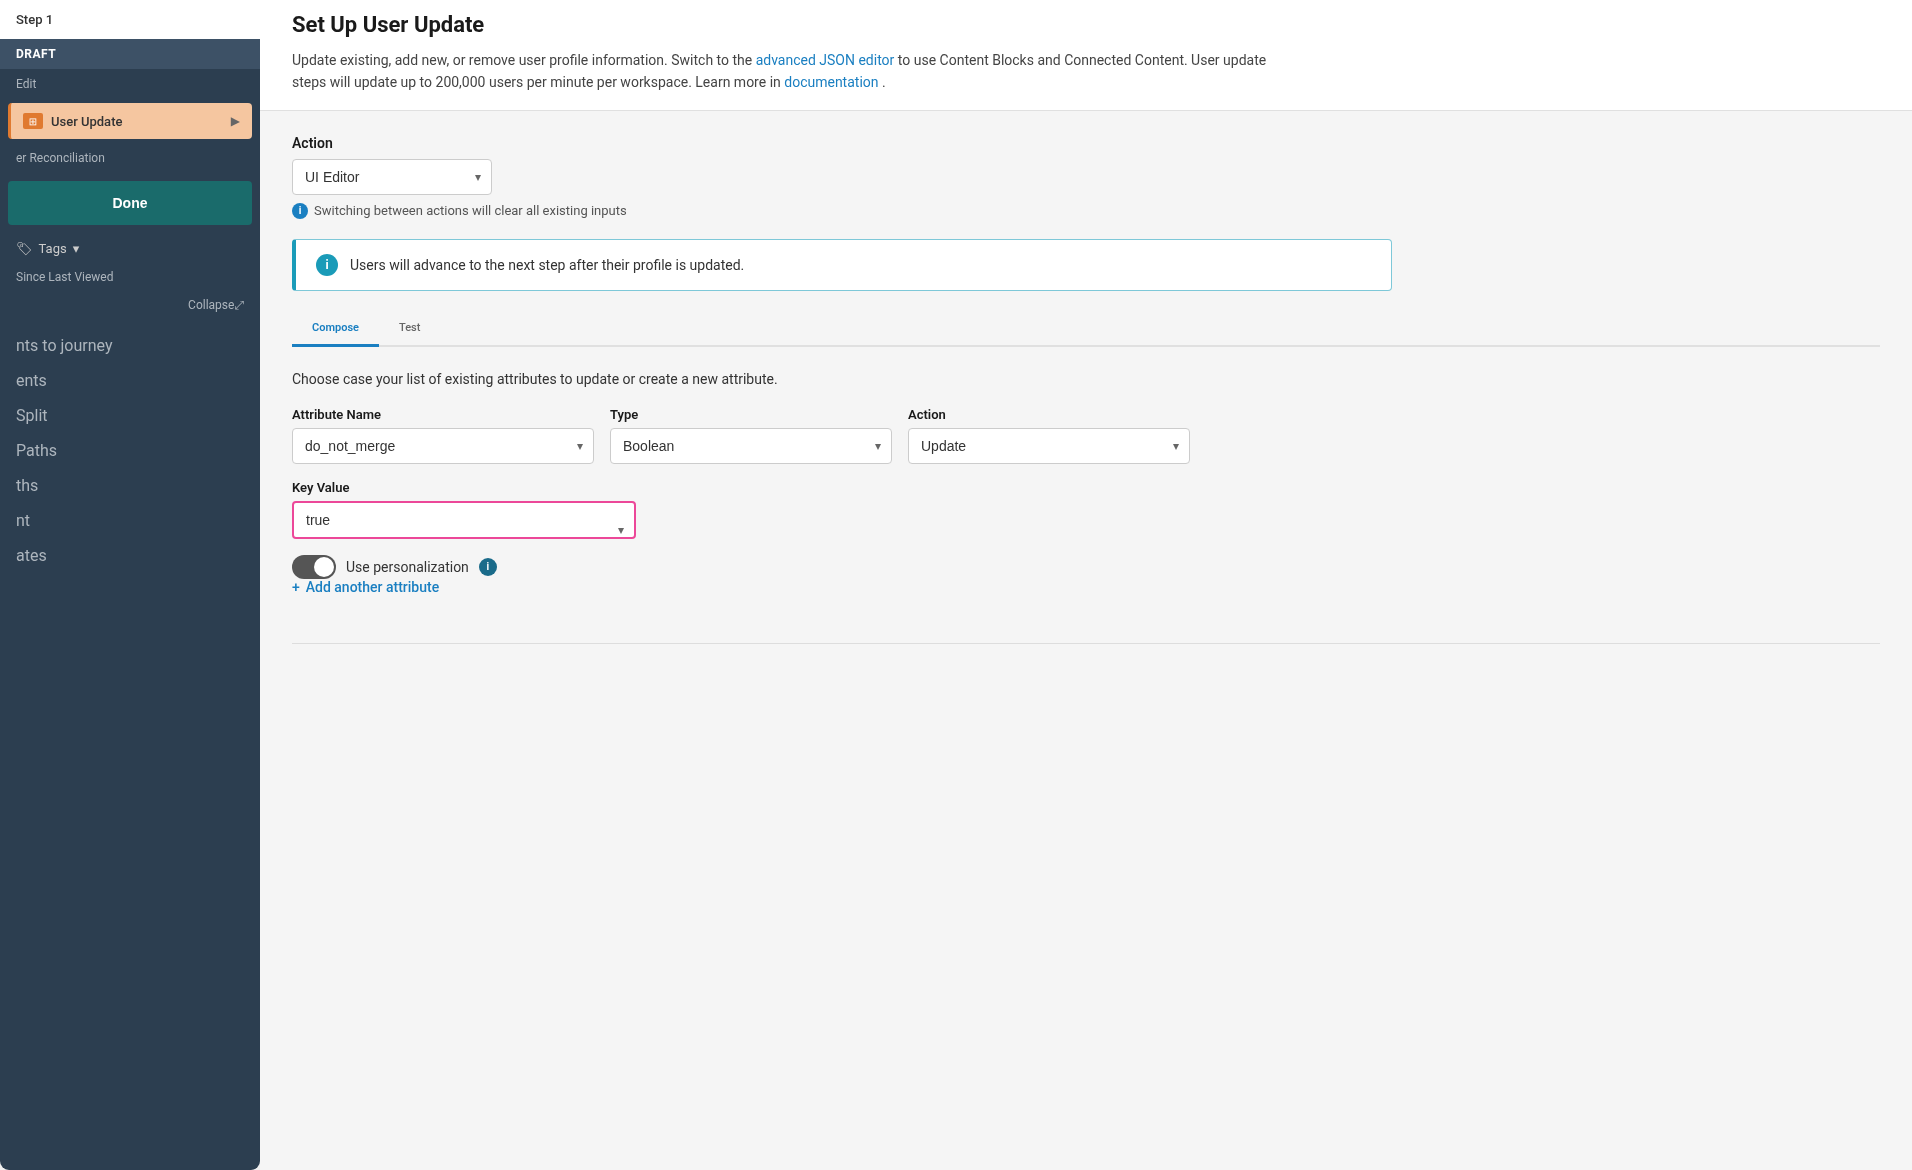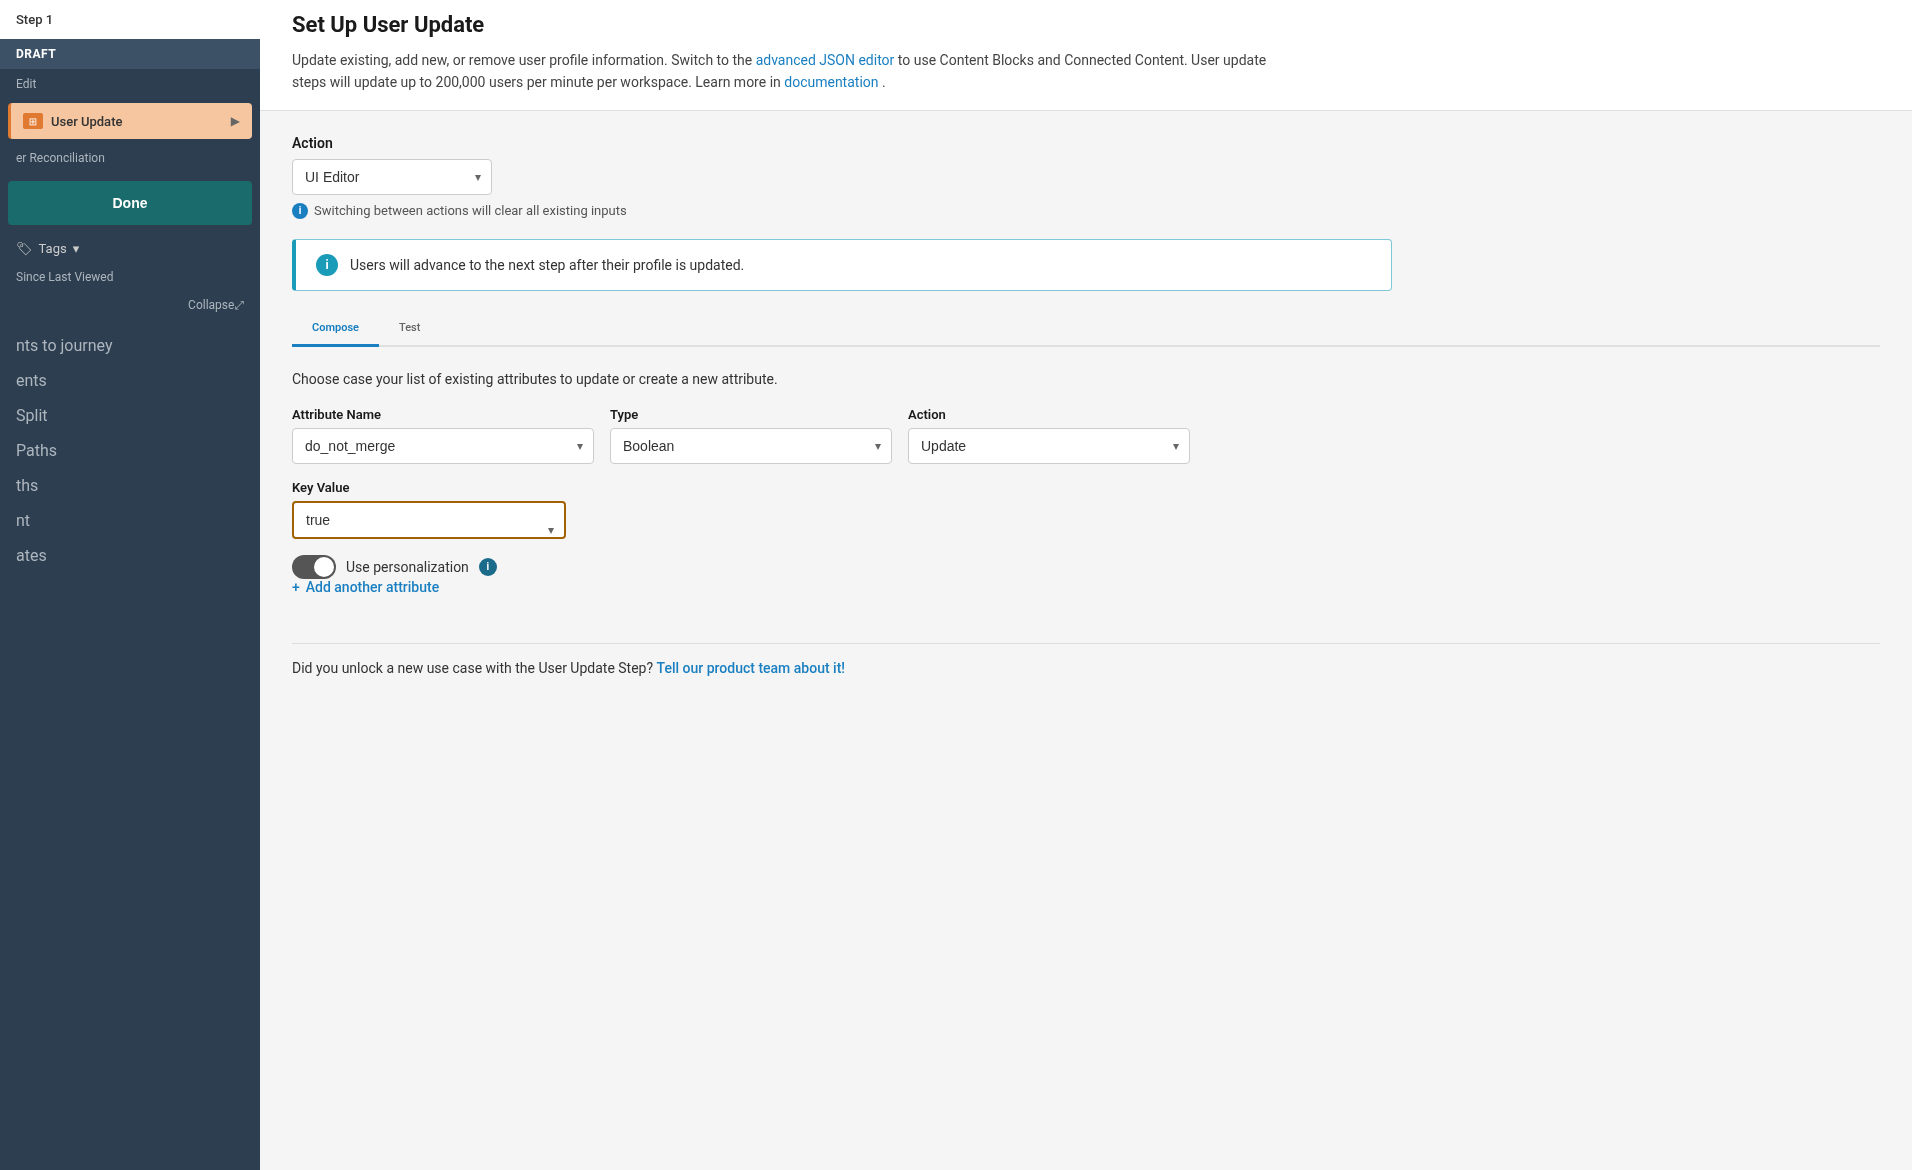--- a/index.html
+++ b/index.html
@@ -14,20 +14,21 @@
     }
 
     
     .sidebar {
       width: 260px;
       min-width: 260px;
       background: #2c3e50;
       display: flex;
       flex-direction: column;
       color: #fff;
+      border-radius: 9px;
     }
 
     .sidebar-step {
       background: #fff;
       color: #333;
       padding: 12px 16px;
       font-size: 13px;
       font-weight: 500;
     }
 
@@ -359,23 +360,23 @@
     
     .key-value-row {
       margin-bottom: 16px;
     }
 
     .key-value-select-wrapper {
       position: relative;
       display: inline-flex;
       align-items: flex-end;
       background: #fff;
-      border: 2px solid #a16207;
+      border: 2px solid #ec4899;
       border-radius: 4px;
-      width: 274px;
+      width: 344px;
     }
 
     .key-value-select-wrapper select {
       appearance: none;
       border: none;
       background: transparent;
       padding: 9px 36px 9px 12px;
       font-size: 14px;
       color: #333;
       cursor: pointer;
@@ -622,20 +623,16 @@
 
       
       <div class="add-attribute-link">
         <span>+</span>
         <span>Add another attribute</span>
       </div>
 
       <hr class="section-divider">
 
       
-      <p class="footer-text">
-        <span>Did you unlock a new use case with the User Update Step? </span>
-        <a href="#">Tell our product team about it!</a>
-      </p>
     </div>
 
   </div>
 </div>
 
 </body></html>

